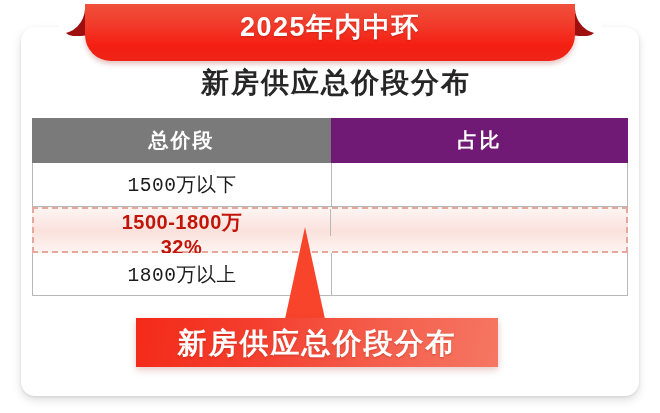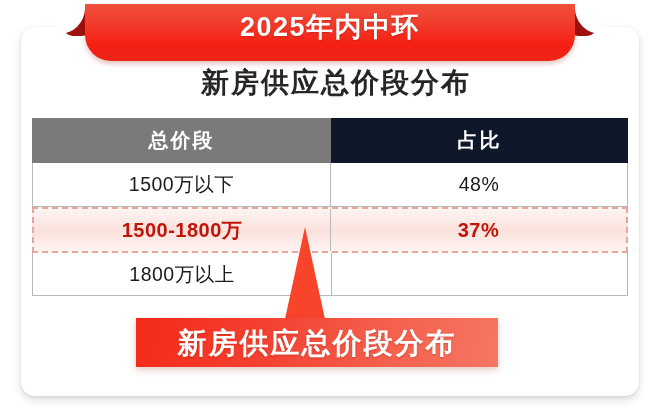--- a/index.html
+++ b/index.html
@@ -136,43 +136,44 @@
     top: 0;
     height: 45px;
   }
   .header .tcell {
     color: #ffffff;
     font-size: 20px;
     font-weight: bold;
     letter-spacing: 2px;
   }
   .header .col1 { background: #7A7A7A; }
-  .header .col2 { background: #0f172a; }
+  .header .col2 { background: #701a75; }
 
   
   .trow.body {
     height: 44px;
     border-left: 1px solid #B8B8B8;
     border-right: 1px solid #B8B8B8;
     border-bottom: 1px solid #B8B8B8;
     background: #ffffff;
   }
-  .trow.body .col1 { border-right: 1px solid #B8B8B8; }
+  .trow.body .col1 { border-right: 1px solid #B8B8B8; font-family: Liberation Mono, monospace; }
   .trow.r1 { top: 45px; }
   .trow.r3 { top: 135px; height: 43px; gap: 40px; }
   .trow.body .tcell { font-size: 19.5px; letter-spacing: 0.5px; }
 
   
   .trow.highlight {
     top: 89px;
     height: 46px;
     background: linear-gradient(180deg, #FDF4F2 0%, #FBE1DC 52%, #FDF3F1 100%);
     border: 2px dashed #E8A79C;
     border-left-style: dashed;
     border-right-style: dashed;
+    flex-direction: column;
   }
   .trow.highlight .tcell {
     color: #C01508;
     font-weight: bold;
     font-size: 20px;
     letter-spacing: 0.5px;
   }
   .trow.highlight .col1 {
     width: 297px;
     border-right: 1px solid #B8B8B8;
@@ -234,26 +235,25 @@
 
   <div class="table">
 
     <div class="trow header">
       <div class="tcell col1">总价段</div>
       <div class="tcell col2">占比</div>
     </div>
 
     <div class="trow body r1">
       <div class="tcell col1">1500万以下</div>
-      <div class="tcell col2">48%</div>
     </div>
 
     <div class="trow highlight">
       <div class="tcell col1">1500-1800万</div>
-      <div class="tcell col2">37%</div>
+      <div class="tcell col2">32%</div>
     </div>
 
     <div class="trow body r3">
       <div class="tcell col1">1800万以上</div>
     </div>
 
   </div>
 
   <div class="arrow"></div>
 

